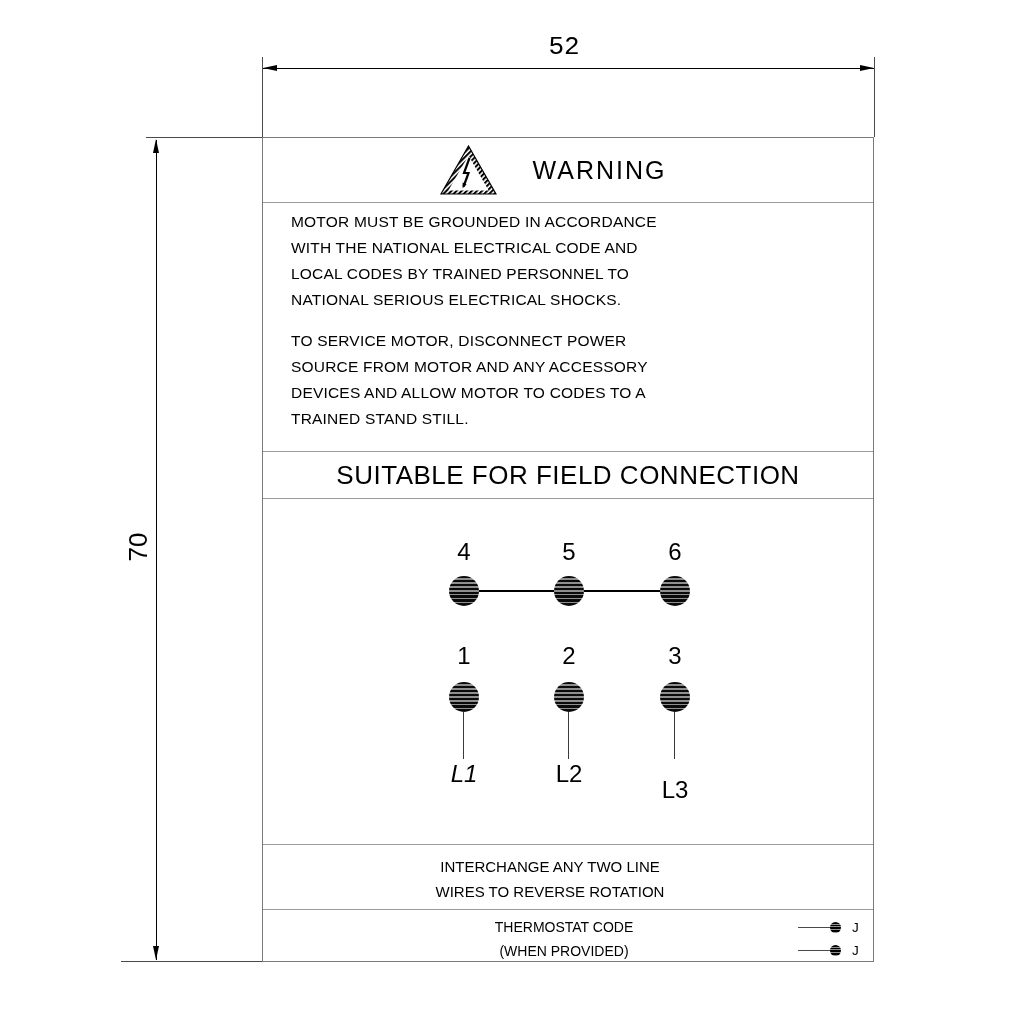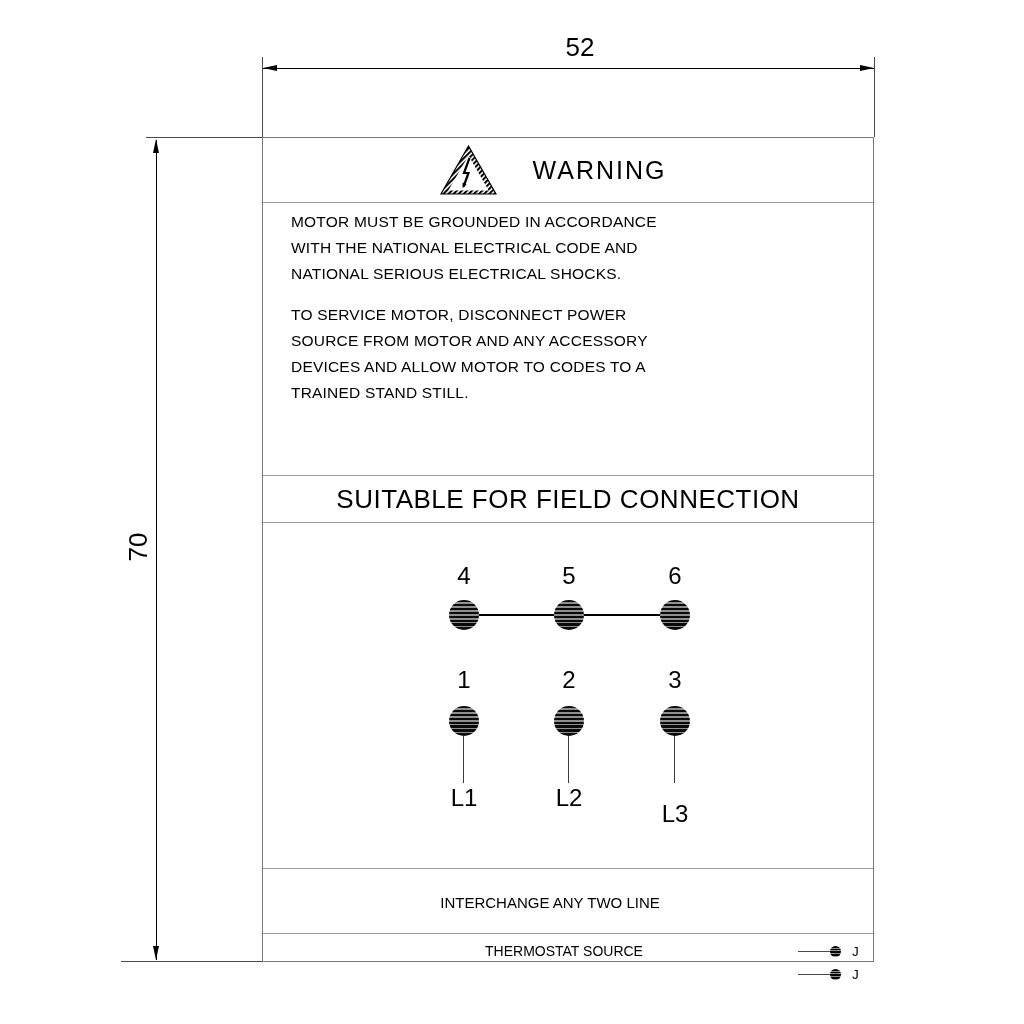--- a/index.html
+++ b/index.html
@@ -28,26 +28,26 @@
     height:65px;border-bottom:1px solid #9a9a9a;
     display:flex;align-items:center;justify-content:center;gap:36px;padding-right:30px;
   }
   .warning-title{font-size:25px;letter-spacing:2px;}
   .row-text{height:248px;padding:6px 0 0 28px;font-size:15.5px;letter-spacing:0.2px;}
   .warn-line{height:26px;line-height:26px;white-space:nowrap;}
   .para2{margin-top:15px;}
   .row-suitable{
     height:48px;border-top:1px solid #9a9a9a;border-bottom:1px solid #9a9a9a;
     display:flex;align-items:center;justify-content:center;
-    font-size:26px;letter-spacing:0.5px;margin-top:24px;
+    font-size:26px;letter-spacing:0.5px;
   }
   .row-diagram{height:345px;position:relative;}
   .row-interchange{
     height:65px;border-top:1px solid #9a9a9a;
-    padding:21px 36px 0 0;font-size:15px;text-align:center;
+    padding:9px 36px 0 0;font-size:15px;text-align:center;
   }
   .row-interchange .note-line{height:25px;line-height:25px;}
   .row-thermostat{
     height:54px;border-top:1px solid #9a9a9a;position:relative;
     padding:5px 8px 0 0;font-size:14px;text-align:center;
   }
   .row-thermostat .note-line{height:24px;line-height:24px;}
   
   .term-num,.lead-label{
     position:absolute;width:60px;text-align:center;font-size:24px;height:26px;line-height:26px;
@@ -64,21 +64,21 @@
     position:absolute;width:11px;height:11px;border-radius:50%;
     background:repeating-linear-gradient(to bottom,#000 0 1.6px,#909090 1.6px 2.7px);
   }
   .tlead-label{position:absolute;font-size:13.5px;line-height:14px;}
 </style>
 </head>
 <body>
 
 <div class="sheet">
 
-  <div class="dim-label" style="left:552px;top:32px;width:56px;">52</div>
+  <div class="dim-label" style="left:536px;top:32px;width:56px;font-family:Liberation Mono, monospace;">52</div>
   <div class="dim-line" style="left:263px;top:68px;width:611px;height:1px;"></div>
   <div class="arrow arrow-left" style="left:263px;top:65px;"></div>
   <div class="arrow arrow-right" style="left:860px;top:65px;"></div>
   <div class="ext-line" style="left:262px;top:57px;width:1px;height:80px;"></div>
   <div class="ext-line" style="left:874px;top:57px;width:1px;height:80px;"></div>
 
   <div class="dim-label dim-label-v" style="left:118px;top:533px;width:40px;height:28px;line-height:28px;">70</div>
   <div class="dim-line" style="left:156px;top:140px;width:1px;height:820px;"></div>
   <div class="arrow arrow-up" style="left:153px;top:139px;"></div>
   <div class="arrow arrow-down" style="left:153px;top:946px;"></div>
@@ -100,20 +100,21 @@
         <polyline points="29.5,13 24,28 28.5,28 23.6,41.5" fill="none" stroke="#000" stroke-width="2.2"></polyline>
         <polygon points="22.6,43.2 26.6,39.2 22.6,37.6" fill="#000"></polygon>
       </svg>
       <div class="warning-title">WARNING</div>
     </div>
 
     <div class="row row-text">
       <div>
         <div class="warn-line">MOTOR MUST BE GROUNDED IN ACCORDANCE</div>
         <div class="warn-line">WITH THE NATIONAL ELECTRICAL CODE AND</div>
+        <div class="warn-line">LOCAL CODES BY TRAINED PERSONNEL TO</div>
         <div class="warn-line">NATIONAL SERIOUS ELECTRICAL SHOCKS.</div>
       </div>
       <div class="para2">
         <div class="warn-line">TO SERVICE MOTOR, DISCONNECT POWER</div>
         <div class="warn-line">SOURCE FROM MOTOR AND ANY ACCESSORY</div>
         <div class="warn-line">DEVICES AND ALLOW MOTOR TO CODES TO A</div>
         <div class="warn-line">TRAINED STAND STILL.</div>
       </div>
     </div>
 
@@ -138,31 +139,33 @@
       <div class="term-num" style="left:382px;top:144px;">3</div>
 
       <div class="terminal-dot" style="left:186px;top:183px;"></div>
       <div class="terminal-dot" style="left:291px;top:183px;"></div>
       <div class="terminal-dot" style="left:397px;top:183px;"></div>
 
       <div class="lead-line" style="left:200px;top:213px;height:47px;"></div>
       <div class="lead-line" style="left:305px;top:213px;height:47px;"></div>
       <div class="lead-line" style="left:411px;top:213px;height:47px;"></div>
 
-      <div class="lead-label" style="left:171px;top:262px;">L1</div>
+      <div class="lead-label" style="left:171px;top:262px;font-style:italic;">L1</div>
       <div class="lead-label" style="left:276px;top:262px;">L2</div>
       <div class="lead-label" style="left:382px;top:278px;">L3</div>
     </div>
 
     <div class="row row-interchange">
       <div class="note-line">INTERCHANGE ANY TWO LINE</div>
+      <div class="note-line">WIRES TO REVERSE ROTATION</div>
     </div>
 
     <div class="row row-thermostat">
-      <div class="note-line">THERMOSTAT SOURCE</div>
+      <div class="note-line">THERMOSTAT CODE</div>
+      <div class="note-line">(WHEN PROVIDED)</div>
       <div class="tlead-line" style="left:535px;top:17px;"></div>
       <div class="tlead-dot" style="left:567px;top:12px;"></div>
       <div class="tlead-label" style="left:589px;top:11px;">J</div>
       <div class="tlead-line" style="left:535px;top:40px;"></div>
       <div class="tlead-dot" style="left:567px;top:35px;"></div>
       <div class="tlead-label" style="left:589px;top:34px;">J</div>
     </div>
 
   </div>
 </div>

